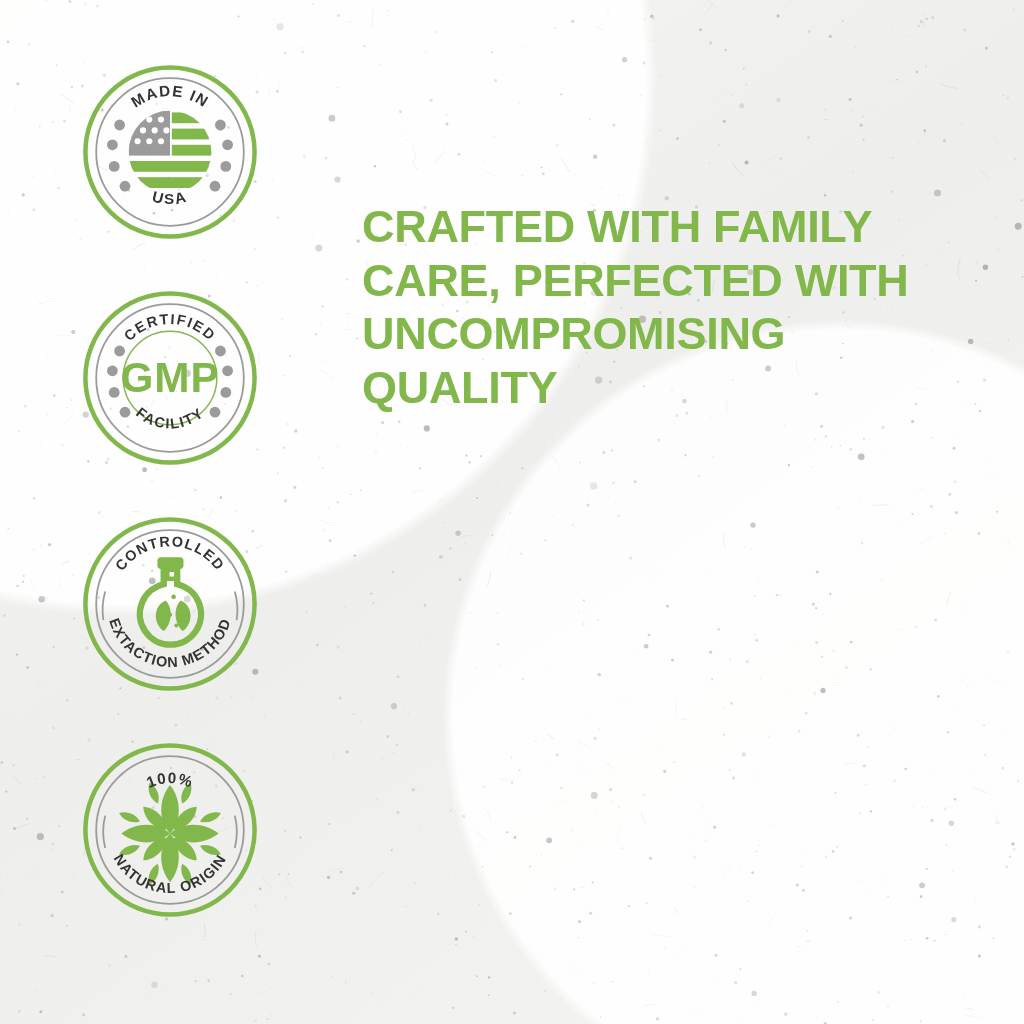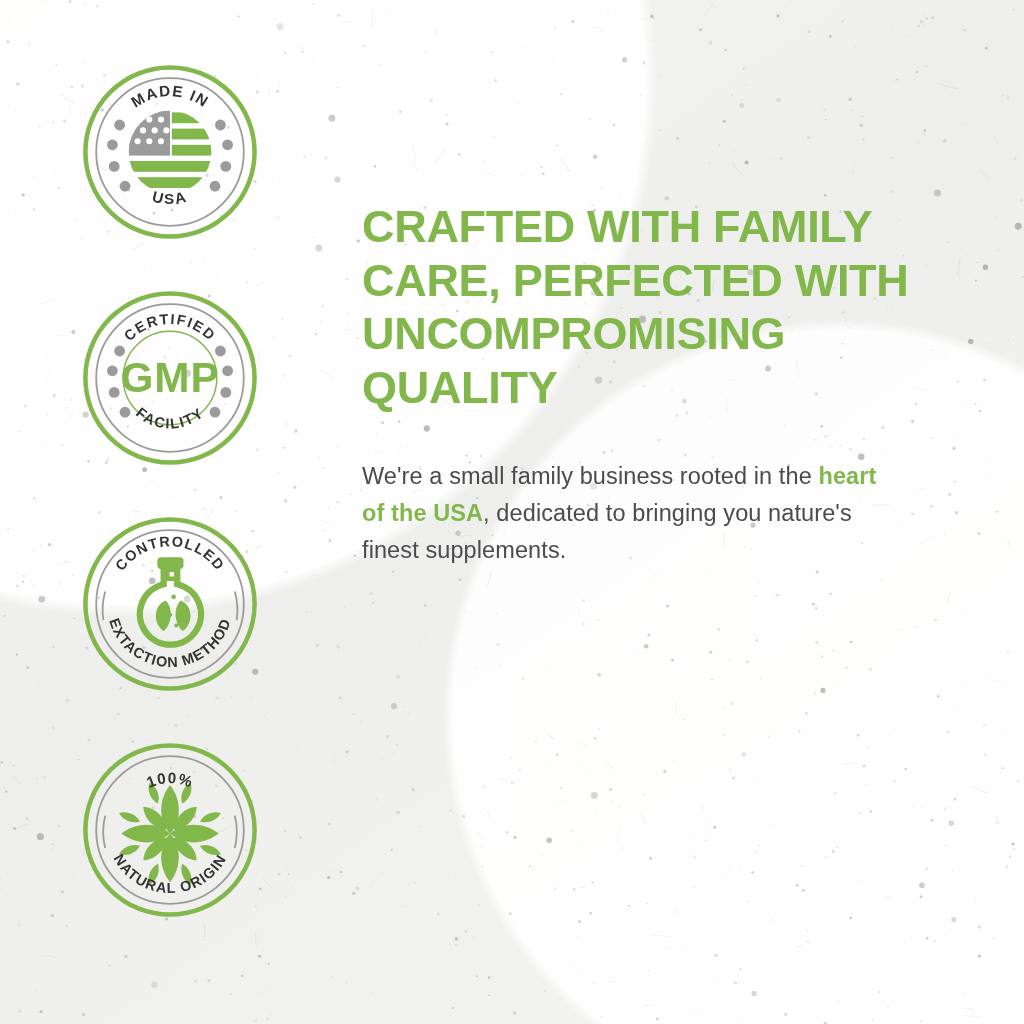--- a/index.html
+++ b/index.html
@@ -1438,17 +1438,16 @@
           <textPath href="#arcBot4" startOffset="50%" text-anchor="middle">NATURAL ORIGIN</textPath>
         </text>
       </svg>
     </div>
 
   </div>
 
   <div id="content-col">
     <h1 id="heading">CRAFTED WITH FAMILY CARE, PERFECTED WITH UNCOMPROMISING QUALITY</h1>
 
-    <p class="para"><span>We're a small family business rooted in the </span><span class="hl">heart of the USA</span><span>, dedicated to bringing you nature's finest supplements.</span></p>
 
   </div>
 
 </div>
 
 </body></html>

